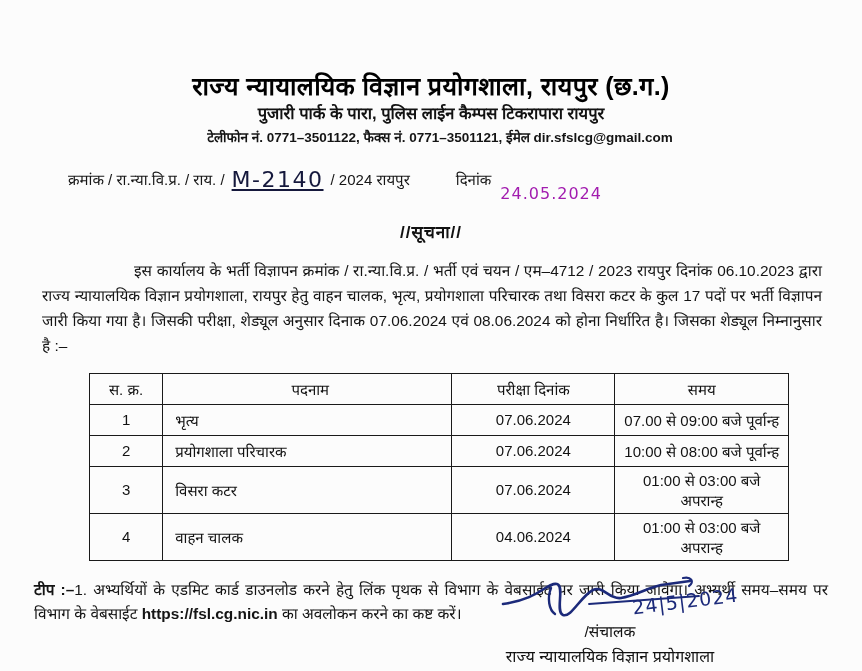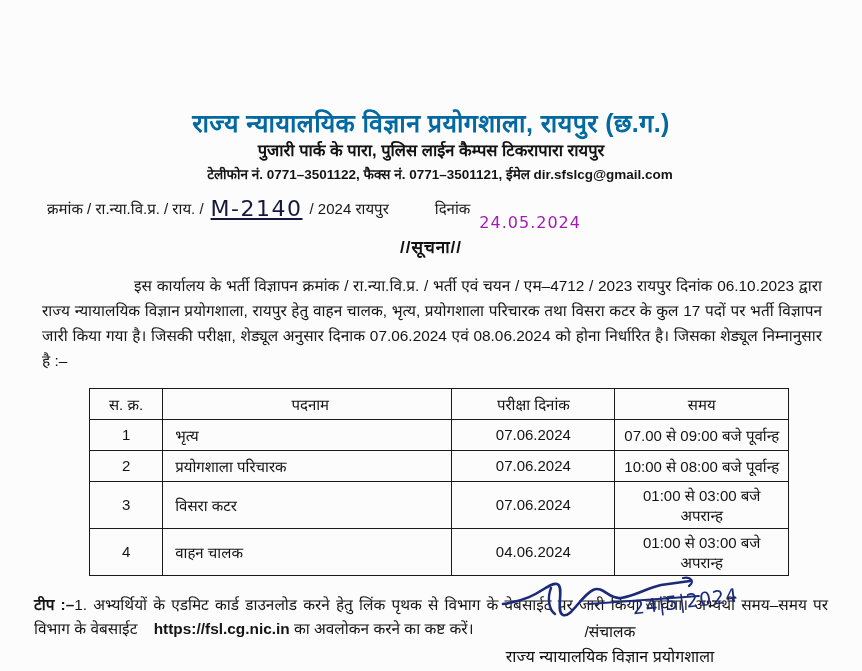--- a/index.html
+++ b/index.html
@@ -24,43 +24,42 @@
 
   
   .letterhead {
     text-align: center;
     padding-top: 72px;
   }
   .org-name {
     font-size: 25px;
     font-weight: bold;
     letter-spacing: 0.4px;
-    color: #0369a1;
+    color: #000000;
     line-height: 1.15;
-    margin-top: 37px;
   }
   .org-address {
     font-size: 16.5px;
     font-weight: bold;
     color: #121212;
   }
   .org-contact {
     font-size: 13.5px;
     font-weight: bold;
     margin-top: 4px;
     color: #141414;
     padding-left: 18px;
   }
 
   
   .ref-row {
     display: flex;
     align-items: baseline;
-    margin-top: 11px;
-    padding-left: 47px;
+    margin-top: 19px;
+    padding-left: 68px;
     padding-right: 44px;
     font-size: 15px;
     color: #151515;
   }
   .ref-label { white-space: nowrap; }
   .handwritten {
     font-family: "DejaVu Sans", sans-serif;
     color: #15183c;
     font-size: 22px;
     letter-spacing: 1.5px;
@@ -82,21 +81,21 @@
     padding-left: 9px;
     position: relative;
     top: 14px;
   }
 
   
   .subject {
     text-align: center;
     font-size: 17px;
     font-weight: bold;
-    margin-top: 16px;
+    margin-top: 30px;
     letter-spacing: 1px;
   }
 
   
   .body-text {
     margin: 16px 40px 0 42px;
     font-size: 15.4px;
     line-height: 1.62;
     text-align: justify;
     text-justify: inter-word;
@@ -131,21 +130,21 @@
 
   
   .notes {
     margin: 17px 34px 0 34px;
     font-size: 15.4px;
     line-height: 1.6;
     text-align: justify;
     color: #141414;
   }
   .notes .tip-label { font-weight: bold; }
-  .notes .url { font-weight: bold; margin-left: 12px; }
+  .notes .url { font-weight: bold; }
   .note-two { margin-top: 4px; }
   .note-two .indent2 { display: inline-block; width: 34px; }
 
   
   .sign-block {
     position: absolute;
     right: 72px;
     bottom: 4px;
     width: 360px;
     text-align: center;

